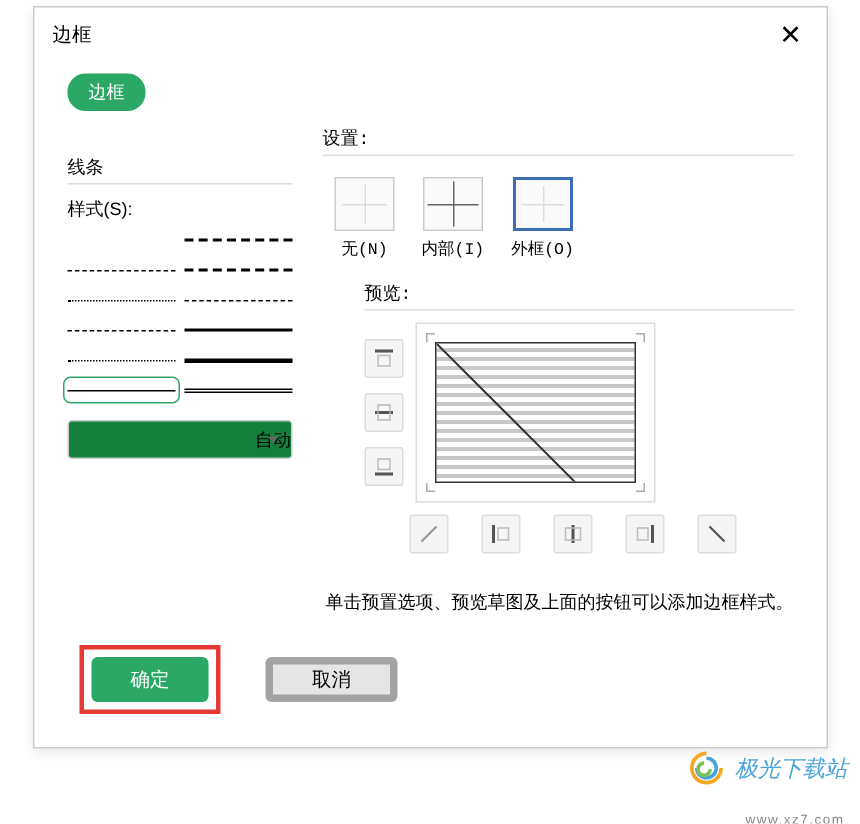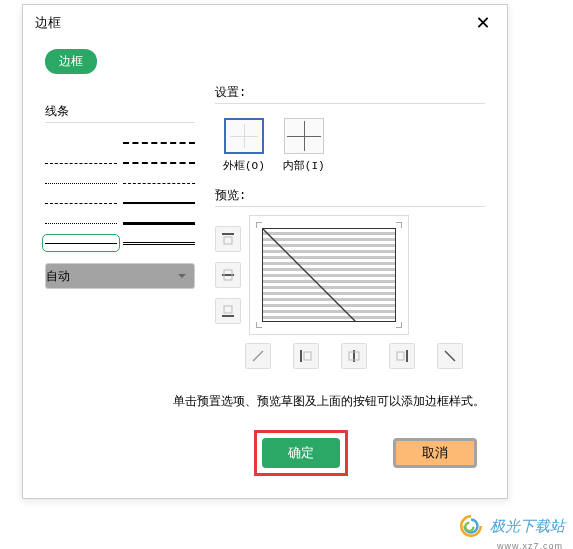--- a/index.html
+++ b/index.html
@@ -1,17 +1,17 @@
 <!DOCTYPE html>
 <html><head>
 <meta charset="utf-8">
 <style>
 * { box-sizing: border-box; margin: 0; padding: 0; }
 body { font-family: "Microsoft YaHei", sans-serif; font-size: 12px; background: #fff; width: 573px; height: 549px; position: relative; }
-.dialog { position: absolute; left: 22px; top: 4px; width: 486px; height: 495px; border: 1px solid #ccc; background: #fff; box-shadow: 0 2px 8px rgba(0,0,0,0.1); }
+.dialog { position: absolute; left: 22px; top: 4px; width: 530px; height: 495px; border: 1px solid #ccc; background: #fff; box-shadow: 0 2px 8px rgba(0,0,0,0.1); }
 .titlebar { height: 36px; display: flex; align-items: center; justify-content: space-between; padding: 0 12px; }
 .titlebar .title { font-size: 13px; }
 .titlebar .close { font-size: 18px; cursor: pointer; width: 24px; text-align: center; }
 .tab-row { padding: 8px 22px 0; }
 .tab { display: inline-block; background: #2ba866; color: #fff; padding: 4px 14px; border-radius: 12px; font-size: 12px; }
 .content { display: flex; padding: 10px 22px 0; gap: 20px; }
 .left { width: 150px; margin-top: 19px; }
 .right { flex: 1; font-family: Liberation Mono, monospace; }
 .group-label { font-size: 12px; margin-bottom: 2px; }
 .hr { border: none; border-top: 1px solid #ddd; margin: 2px 0 8px; }
@@ -26,78 +26,79 @@
 .ls-dot { border-top: 1px dotted #000; }
 .ls-dashdot { border-top: 1px dashed #000; }
 .ls-dashdotdot { border-top: 1px dotted #000; }
 .ls-solid-thin { border-top: 1px solid #000; }
 .ls-thick-dash { border-top: 2px dashed #000; }
 .ls-med-dashdot { border-top: 2px dashed #000; }
 .ls-solid-med { border-top: 2px solid #000; }
 .ls-solid-thick { border-top: 3px solid #000; }
 .ls-double { border-top: 3px double #000; height: 3px; }
 .color-row { margin-top: 14px; }
-.color-select { margin-top: 4px; width: 100%; height: 26px; border: 1px solid #ccc; border-radius: 3px; background: #a3a3a3; display: flex; align-items: center; justify-content: flex-start; position: relative; cursor: pointer; }
+.color-select { margin-top: 4px; width: 100%; height: 26px; border: 1px solid #ccc; border-radius: 3px; background: #15803d; display: flex; align-items: center; justify-content: flex-end; position: relative; cursor: pointer; }
 .color-select::after { content: ''; position: absolute; right: 8px; top: 10px; border: 4px solid transparent; border-top-color: #666; }
 .presets { display: flex; gap: 18px; padding: 6px 0 0 8px; }
 .preset { display: flex; flex-direction: column; align-items: center; gap: 4px; cursor: pointer; }
 .preset-box { width: 40px; height: 36px; border: 1px solid #ccc; background: #fafafa; position: relative; }
 .preset-box.none::before, .preset-box.none::after { content: ''; position: absolute; background: #ddd; }
 .preset-box.none::before { left: 50%; top: 4px; bottom: 4px; width: 1px; }
 .preset-box.none::after { top: 50%; left: 4px; right: 4px; height: 1px; }
 .preset-box.outer { border: 2px solid #3a6fb7; }
 .preset-box.outer::before, .preset-box.outer::after { content: ''; position: absolute; background: #ddd; }
 .preset-box.outer::before { left: 50%; top: 4px; bottom: 4px; width: 1px; }
 .preset-box.outer::after { top: 50%; left: 4px; right: 4px; height: 1px; }
 .preset-box.outer.selected-preset { outline: 2px solid #3a6fb7; outline-offset: -2px; }
 .preset-box.inner::before, .preset-box.inner::after { content: ''; position: absolute; background: #666; }
 .preset-box.inner::before { left: 50%; top: 2px; bottom: 2px; width: 1px; }
 .preset-box.inner::after { top: 50%; left: 2px; right: 2px; height: 1px; }
 .preset-label { font-size: 11px; }
-.preview-section { margin-top: 14px; }
+.preview-section { margin-top: 14px; margin-left: 28px; }
 .preview-area { display: flex; align-items: center; gap: 4px; margin-top: 6px; }
 .side-btns { display: flex; flex-direction: column; gap: 10px; }
 .edge-btn { width: 26px; height: 26px; border: 1px solid #ddd; background: #f5f5f5; cursor: pointer; border-radius: 2px; display:flex; align-items:center; justify-content:center; }
 .edge-btn svg { width: 14px; height: 14px; }
 .preview-canvas { width: 160px; height: 120px; border: 1px solid #ddd; background: #fff; position: relative; margin: 0 4px; }
 .preview-inner { position: absolute; inset: 12px; border: 1px solid #333; background: repeating-linear-gradient(#fff, #fff 3px, #c8c8c8 3px, #c8c8c8 6px); overflow: hidden; }
 .preview-inner .diag { position: absolute; inset: 0; }
 .tick { position: absolute; width: 6px; height: 6px; border: 1px solid #aaa; }
 .tick.tl { left: 6px; top: 6px; border-right: none; border-bottom: none; }
 .tick.tr { right: 6px; top: 6px; border-left: none; border-bottom: none; }
 .tick.bl { left: 6px; bottom: 6px; border-right: none; border-top: none; }
 .tick.br { right: 6px; bottom: 6px; border-left: none; border-top: none; }
 .bottom-btns { display: flex; gap: 22px; margin: 8px 0 0 30px; }
 .hint { padding: 24px 22px 0; font-size: 12px; text-align: right; }
-.footer { display: flex; justify-content: flex-end; gap: 13px; padding: 20px 30px 0; align-items: center; }
+.footer { display: flex; justify-content: flex-start; gap: 30px; padding: 20px 30px 0; align-items: center; }
 .btn { height: 30px; padding: 0 26px; border-radius: 4px; font-size: 13px; cursor: pointer; display: inline-flex; align-items: center; justify-content: center; }
 .btn-ok { background: #2ba866; color: #fff; border: none; }
-.btn-cancel { background: #fdba74; border: 3px solid #a3a3a3; margin-left: 32px; }
+.btn-cancel { background: #e5e5e5; border: 5px solid #a3a3a3; }
 .ok-highlight { border: 3px solid #e53935; padding: 5px; display: inline-block; }
-.watermark { position: absolute; right: 8px; bottom: 10px; display: flex; align-items: center; gap: 6px; color: #4aa3d9; font-size: 15px; font-style: italic; }
+.watermark { position: absolute; right: 8px; bottom: 24px; display: flex; align-items: center; gap: 6px; color: #4aa3d9; font-size: 15px; font-style: italic; }
 .wm-icon { width: 26px; height: 26px; }
 .wm-sub { position: absolute; right: 10px; bottom: -2px; font-size: 9px; color: #888; letter-spacing: 1px; }
 </style>
 </head>
 <body>
 
 <div class="dialog">
   <div class="titlebar">
     <span class="title">边框</span>
     <span class="close">✕</span>
   </div>
 
   <div class="tab-row">
     <span class="tab">边框</span>
   </div>
 
   <div class="content">
     <div class="left">
       <div class="group-label">线条</div>
       <hr class="hr">
+      <div>样式(S):</div>
       <div class="style-list">
         <div class="style-cols">
           <div class="style-col">
             <div class="line-sample">
                 <div class="ls-inner ls-none"></div>
               </div>
             <div class="line-sample">
                 <div class="ls-inner ls-thin-dash"></div>
               </div>
             <div class="line-sample">
@@ -140,26 +141,30 @@
           <span>自动</span>
         </div>
       </div>
     </div>
 
     <div class="right">
       <div class="group-label">设置:</div>
       <hr class="hr">
       <div class="presets">
         <div class="preset">
-          <div class="preset-box outer selected-preset"></div>
-          <span class="preset-label">外框(O)</span>
+          <div class="preset-box none"></div>
+          <span class="preset-label">无(N)</span>
         </div>
         <div class="preset">
           <div class="preset-box inner"></div>
           <span class="preset-label">内部(I)</span>
+        </div>
+        <div class="preset">
+          <div class="preset-box outer selected-preset"></div>
+          <span class="preset-label">外框(O)</span>
         </div>
       </div>
 
       <div class="preview-section">
         <div>预览:</div>
         <hr class="hr">
         <div class="preview-area">
           <div class="side-btns">
             <div class="edge-btn">
                 <svg viewBox="0 0 14 14">

